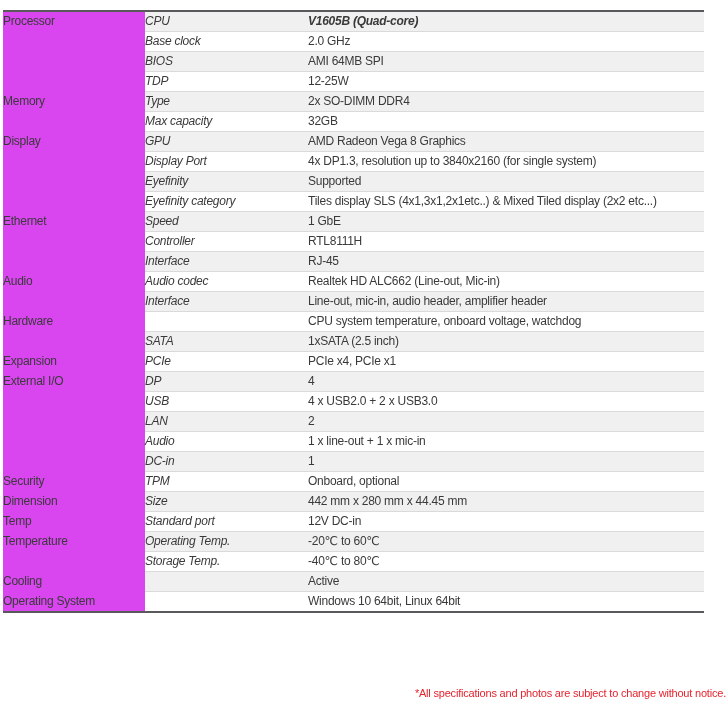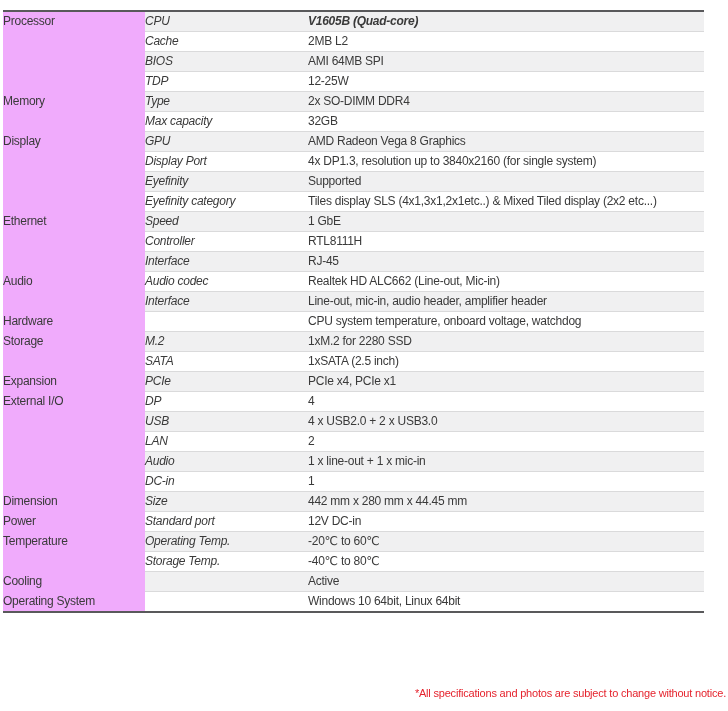--- a/index.html
+++ b/index.html
@@ -32,21 +32,21 @@
     line-height: 19px;
     color: #3a3a3a;
     letter-spacing: -0.25px;
     white-space: nowrap;
     overflow: visible;
     vertical-align: middle;
   }
   .cell-category {
     width: 142px;
     padding-left: 15px;
-    background: #f0abfc;
+    background: #d946ef;
   }
   .cell-attribute {
     width: 163px;
     padding-left: 20px;
     font-style: italic;
   }
   .cell-value { }
   .spec-table tr .cell-attribute,
   .spec-table tr .cell-value {
     border-bottom: 1px solid #dadadb;
@@ -79,22 +79,22 @@
 <div class="page">
   <table class="spec-table">
     <tbody>
         <tr>
           <td class="cell-category">Processor</td>
           <td class="cell-attribute">CPU</td>
           <td class="cell-value bold">V1605B (Quad-core)</td>
         </tr>
         <tr>
           <td class="cell-category"></td>
-          <td class="cell-attribute">Cache</td>
-          <td class="cell-value">2MB L2</td>
+          <td class="cell-attribute">Base clock</td>
+          <td class="cell-value">2.0 GHz</td>
         </tr>
         <tr>
           <td class="cell-category"></td>
           <td class="cell-attribute">BIOS</td>
           <td class="cell-value">AMI 64MB SPI</td>
         </tr>
         <tr>
           <td class="cell-category"></td>
           <td class="cell-attribute">TDP</td>
           <td class="cell-value">12-25W</td>
@@ -153,25 +153,20 @@
           <td class="cell-category"></td>
           <td class="cell-attribute">Interface</td>
           <td class="cell-value">Line-out, mic-in, audio header, amplifier header</td>
         </tr>
         <tr>
           <td class="cell-category">Hardware</td>
           <td class="cell-attribute"></td>
           <td class="cell-value">CPU system temperature, onboard voltage, watchdog</td>
         </tr>
         <tr>
-          <td class="cell-category">Storage</td>
-          <td class="cell-attribute">M.2</td>
-          <td class="cell-value">1xM.2 for 2280 SSD</td>
-        </tr>
-        <tr>
           <td class="cell-category"></td>
           <td class="cell-attribute">SATA</td>
           <td class="cell-value">1xSATA (2.5 inch)</td>
         </tr>
         <tr>
           <td class="cell-category">Expansion</td>
           <td class="cell-attribute">PCIe</td>
           <td class="cell-value">PCIe x4, PCIe x1</td>
         </tr>
         <tr>
@@ -193,26 +188,31 @@
           <td class="cell-category"></td>
           <td class="cell-attribute">Audio</td>
           <td class="cell-value">1 x line-out + 1 x mic-in</td>
         </tr>
         <tr>
           <td class="cell-category"></td>
           <td class="cell-attribute">DC-in</td>
           <td class="cell-value">1</td>
         </tr>
         <tr>
+          <td class="cell-category">Security</td>
+          <td class="cell-attribute">TPM</td>
+          <td class="cell-value">Onboard, optional</td>
+        </tr>
+        <tr>
           <td class="cell-category">Dimension</td>
           <td class="cell-attribute">Size</td>
           <td class="cell-value">442 mm x 280 mm x 44.45 mm</td>
         </tr>
         <tr>
-          <td class="cell-category">Power</td>
+          <td class="cell-category">Temp</td>
           <td class="cell-attribute">Standard port</td>
           <td class="cell-value">12V DC-in</td>
         </tr>
         <tr>
           <td class="cell-category">Temperature</td>
           <td class="cell-attribute">Operating Temp.</td>
           <td class="cell-value">-20℃ to 60℃</td>
         </tr>
         <tr>
           <td class="cell-category"></td>

